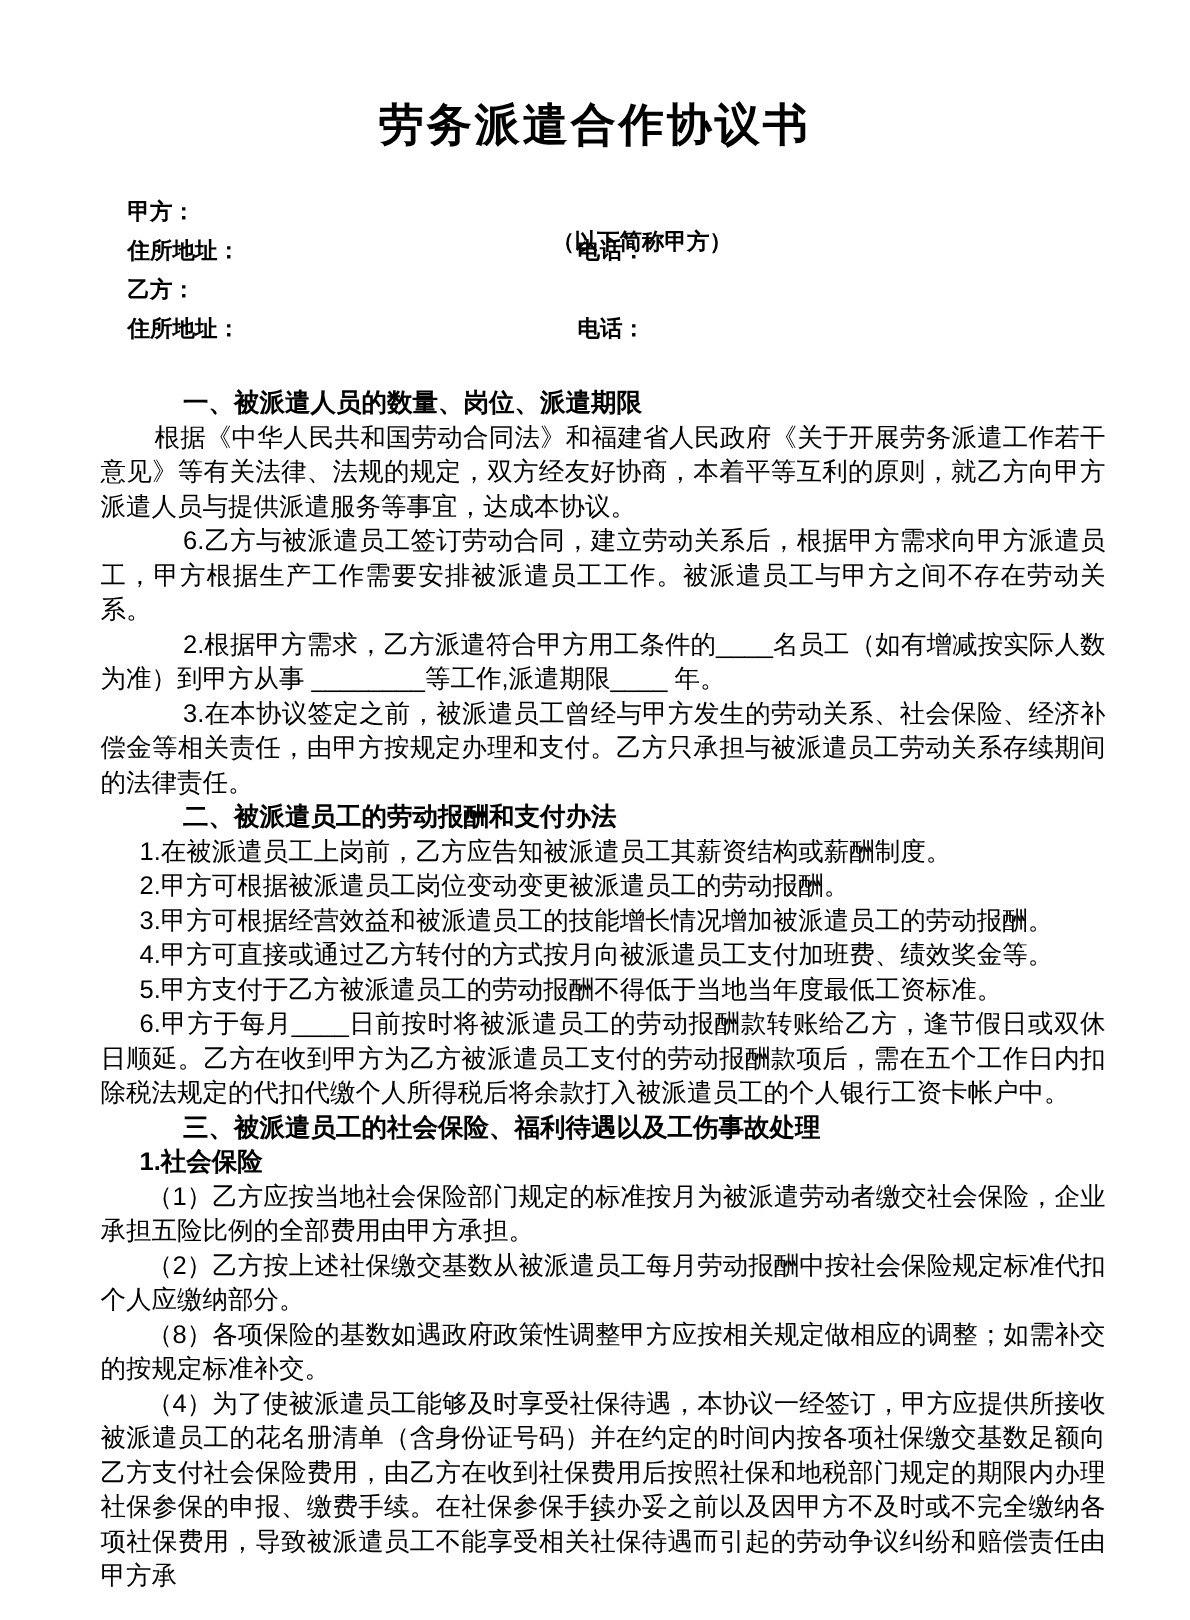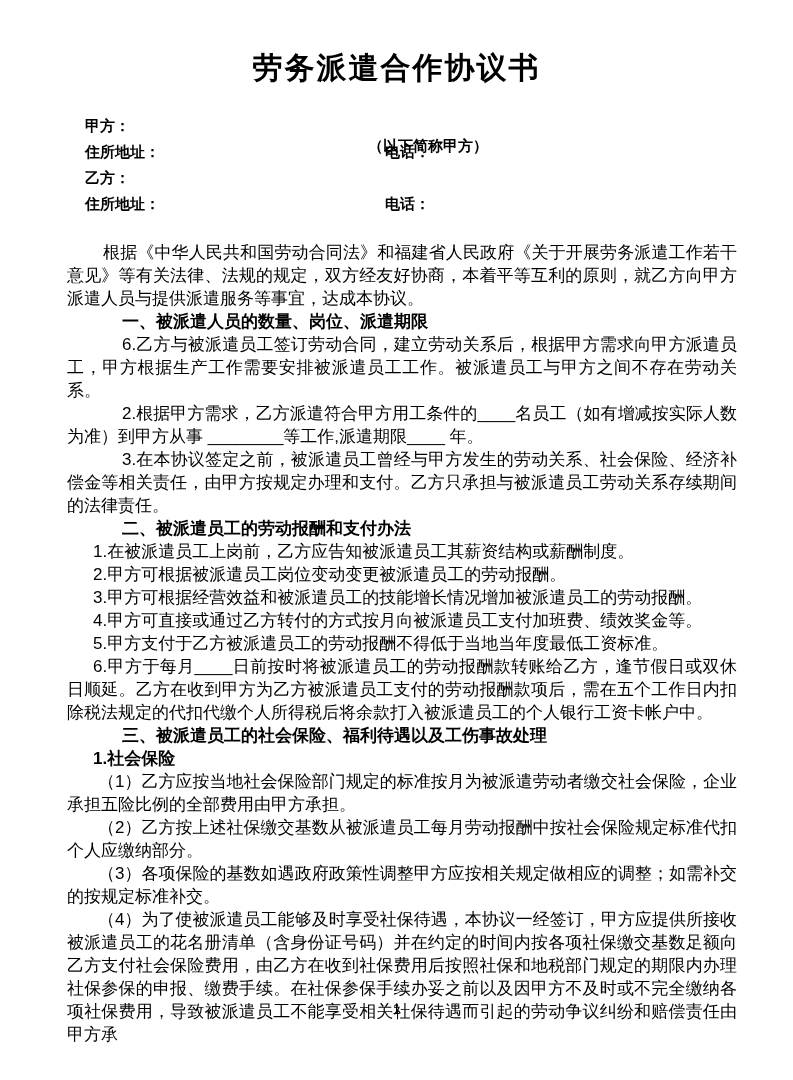--- a/index.html
+++ b/index.html
@@ -16,21 +16,21 @@
     inset: 0;
     padding-top: 50px;
     box-sizing: border-box;
   }
   .doc-title {
     text-align: center;
     font-size: 30px;
     font-weight: bold;
     letter-spacing: 2px;
     line-height: 36px;
-    margin: 0;
+    margin: 16px;
   }
   .header-block {
     margin-top: 27px;
     font-size: 15px;
     font-weight: bold;
   }
   .hrow {
     position: relative;
     height: 26px;
     line-height: 26px;
@@ -78,35 +78,35 @@
     <div class="hrow">
       <span class="hlabel">乙方：</span>
     </div>
     <div class="hrow">
       <span class="hlabel">住所地址：</span>
       <span class="phone">电话：</span>
     </div>
   </div>
 
   <div class="body-text">
+      <p class="para ind-section bold">一、被派遣人员的数量、岗位、派遣期限</p>
       <p class="para ind-intro">根据《中华人民共和国劳动合同法》和福建省人民政府《关于开展劳务派遣工作若干意见》等有关法律、法规的规定，双方经友好协商，本着平等互利的原则，就乙方向甲方派遣人员与提供派遣服务等事宜，达成本协议。</p>
-      <p class="para ind-section bold">一、被派遣人员的数量、岗位、派遣期限</p>
       <p class="para ind-section">6.乙方与被派遣员工签订劳动合同，建立劳动关系后，根据甲方需求向甲方派遣员工，甲方根据生产工作需要安排被派遣员工工作。被派遣员工与甲方之间不存在劳动关系。</p>
       <p class="para ind-section">2.根据甲方需求，乙方派遣符合甲方用工条件的____名员工（如有增减按实际人数为准）到甲方从事 ________等工作,派遣期限____ 年。</p>
       <p class="para ind-section">3.在本协议签定之前，被派遣员工曾经与甲方发生的劳动关系、社会保险、经济补偿金等相关责任，由甲方按规定办理和支付。乙方只承担与被派遣员工劳动关系存续期间的法律责任。</p>
       <p class="para ind-section bold">二、被派遣员工的劳动报酬和支付办法</p>
       <p class="para ind-item">1.在被派遣员工上岗前，乙方应告知被派遣员工其薪资结构或薪酬制度。</p>
       <p class="para ind-item">2.甲方可根据被派遣员工岗位变动变更被派遣员工的劳动报酬。</p>
       <p class="para ind-item">3.甲方可根据经营效益和被派遣员工的技能增长情况增加被派遣员工的劳动报酬。</p>
       <p class="para ind-item">4.甲方可直接或通过乙方转付的方式按月向被派遣员工支付加班费、绩效奖金等。</p>
       <p class="para ind-item">5.甲方支付于乙方被派遣员工的劳动报酬不得低于当地当年度最低工资标准。</p>
       <p class="para ind-item">6.甲方于每月____日前按时将被派遣员工的劳动报酬款转账给乙方，逢节假日或双休日顺延。乙方在收到甲方为乙方被派遣员工支付的劳动报酬款项后，需在五个工作日内扣除税法规定的代扣代缴个人所得税后将余款打入被派遣员工的个人银行工资卡帐户中。</p>
       <p class="para ind-section bold">三、被派遣员工的社会保险、福利待遇以及工伤事故处理</p>
       <p class="para ind-item bold">1.社会保险</p>
       <p class="para ind-sub">（1）乙方应按当地社会保险部门规定的标准按月为被派遣劳动者缴交社会保险，企业承担五险比例的全部费用由甲方承担。</p>
       <p class="para ind-sub">（2）乙方按上述社保缴交基数从被派遣员工每月劳动报酬中按社会保险规定标准代扣个人应缴纳部分。</p>
-      <p class="para ind-sub">（3）各项保险的基数如遇政府政策性调整甲方应按相关规定做相应的调整；如需补交的按规定标准补交。</p>
+      <p class="para ind-sub">（8）各项保险的基数如遇政府政策性调整甲方应按相关规定做相应的调整；如需补交的按规定标准补交。</p>
       <p class="para ind-sub">（4）为了使被派遣员工能够及时享受社保待遇，本协议一经签订，甲方应提供所接收被派遣员工的花名册清单（含身份证号码）并在约定的时间内按各项社保缴交基数足额向乙方支付社会保险费用，由乙方在收到社保费用后按照社保和地税部门规定的期限内办理社保参保的申报、缴费手续。在社保参保手续办妥之前以及因甲方不及时或不完全缴纳各项社保费用，导致被派遣员工不能享受相关社保待遇而引起的劳动争议纠纷和赔偿责任由甲方承</p>
     </div>
 
   <div class="page-num">1</div>
 
 </div>
 
 </body></html>

